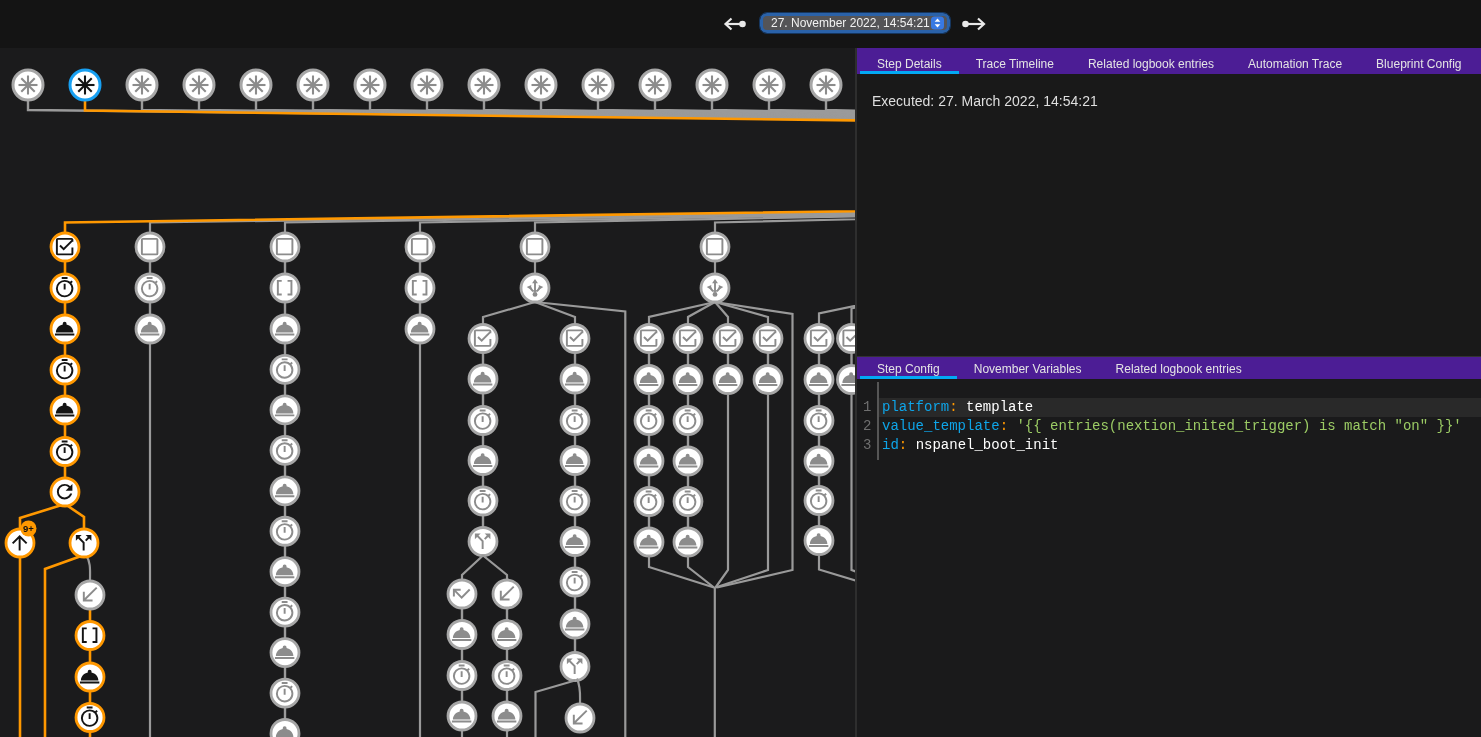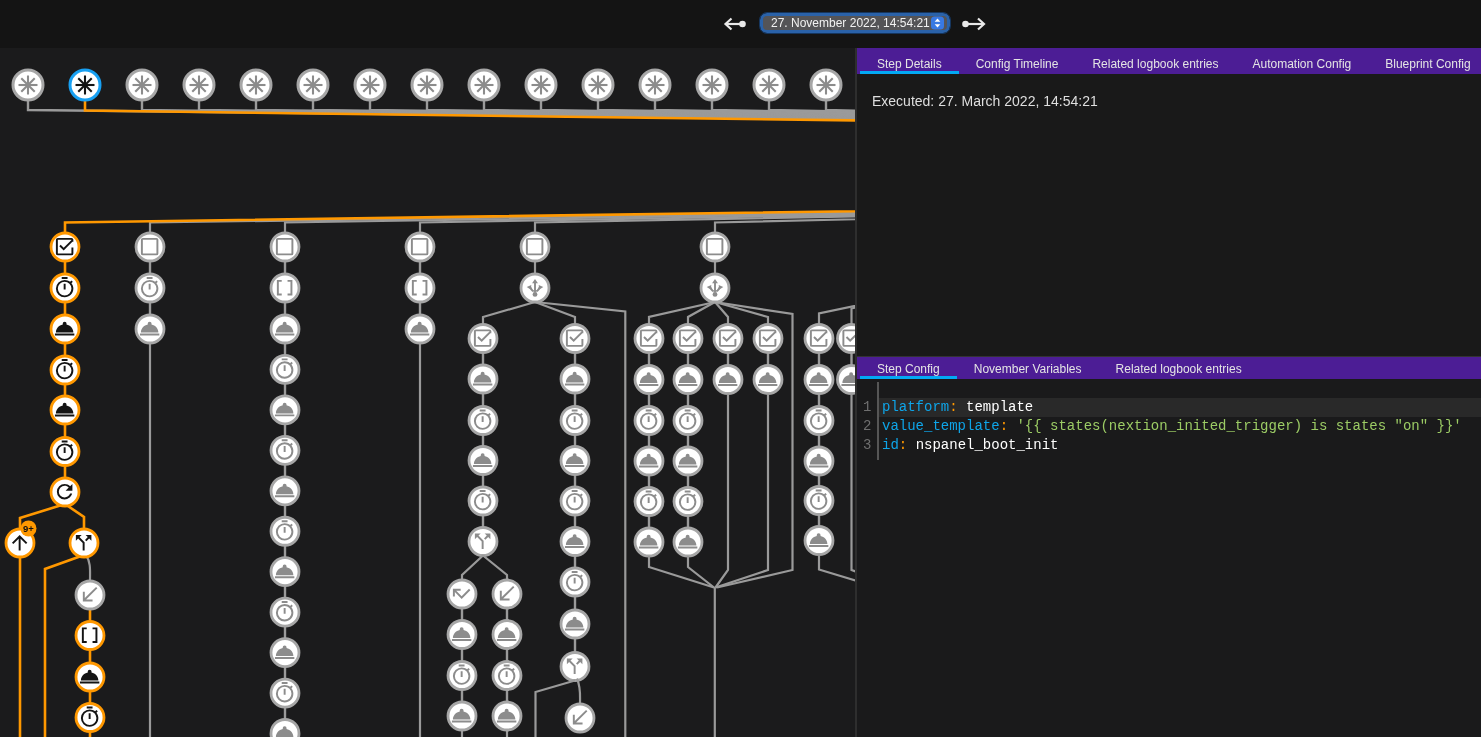--- a/index.html
+++ b/index.html
@@ -668,38 +668,38 @@
         </g>
       </g>
     </svg>
   </div>
 <div class="divider"></div>
 
 <div class="panel">
   <div class="tabstrip top">
       <div class="tabrow">
         <div class="tab active">Step Details</div>
-        <div class="tab">Config Timeline</div>
+        <div class="tab">Trace Timeline</div>
         <div class="tab">Related logbook entries</div>
-        <div class="tab">Automation Config</div>
+        <div class="tab">Automation Trace</div>
         <div class="tab">Blueprint Config</div>
       </div>
     </div>
   <div class="executed">Executed: 27. March 2022, 14:54:21</div>
   <div class="card2">
     <div class="tabstrip bottom">
         <div class="tabrow">
           <div class="tab active">Step Config</div>
           <div class="tab">November Variables</div>
           <div class="tab">Related logbook entries</div>
         </div>
       </div>
     <div class="code">
       <div class="activeline"></div>
       <div class="gutterline"></div>
       <div class="ln" style="top:19px">1</div>
       <div class="ln" style="top:38px">2</div>
       <div class="ln" style="top:57px">3</div>
       <div class="cl" style="top:19px"><span class="k">platform</span><span class="c">:</span> <span class="v">template</span></div>
-      <div class="cl" style="top:38px"><span class="k">value_template</span><span class="c">:</span> <span class="s">'{{ states(nextion_inited_trigger) is states "on" }}'</span></div>
+      <div class="cl" style="top:38px"><span class="k">value_template</span><span class="c">:</span> <span class="s">'{{ entries(nextion_inited_trigger) is match "on" }}'</span></div>
       <div class="cl" style="top:57px"><span class="k">id</span><span class="c">:</span> <span class="v">nspanel_boot_init</span></div>
     </div>
   </div>
 </div>
 </body></html>

